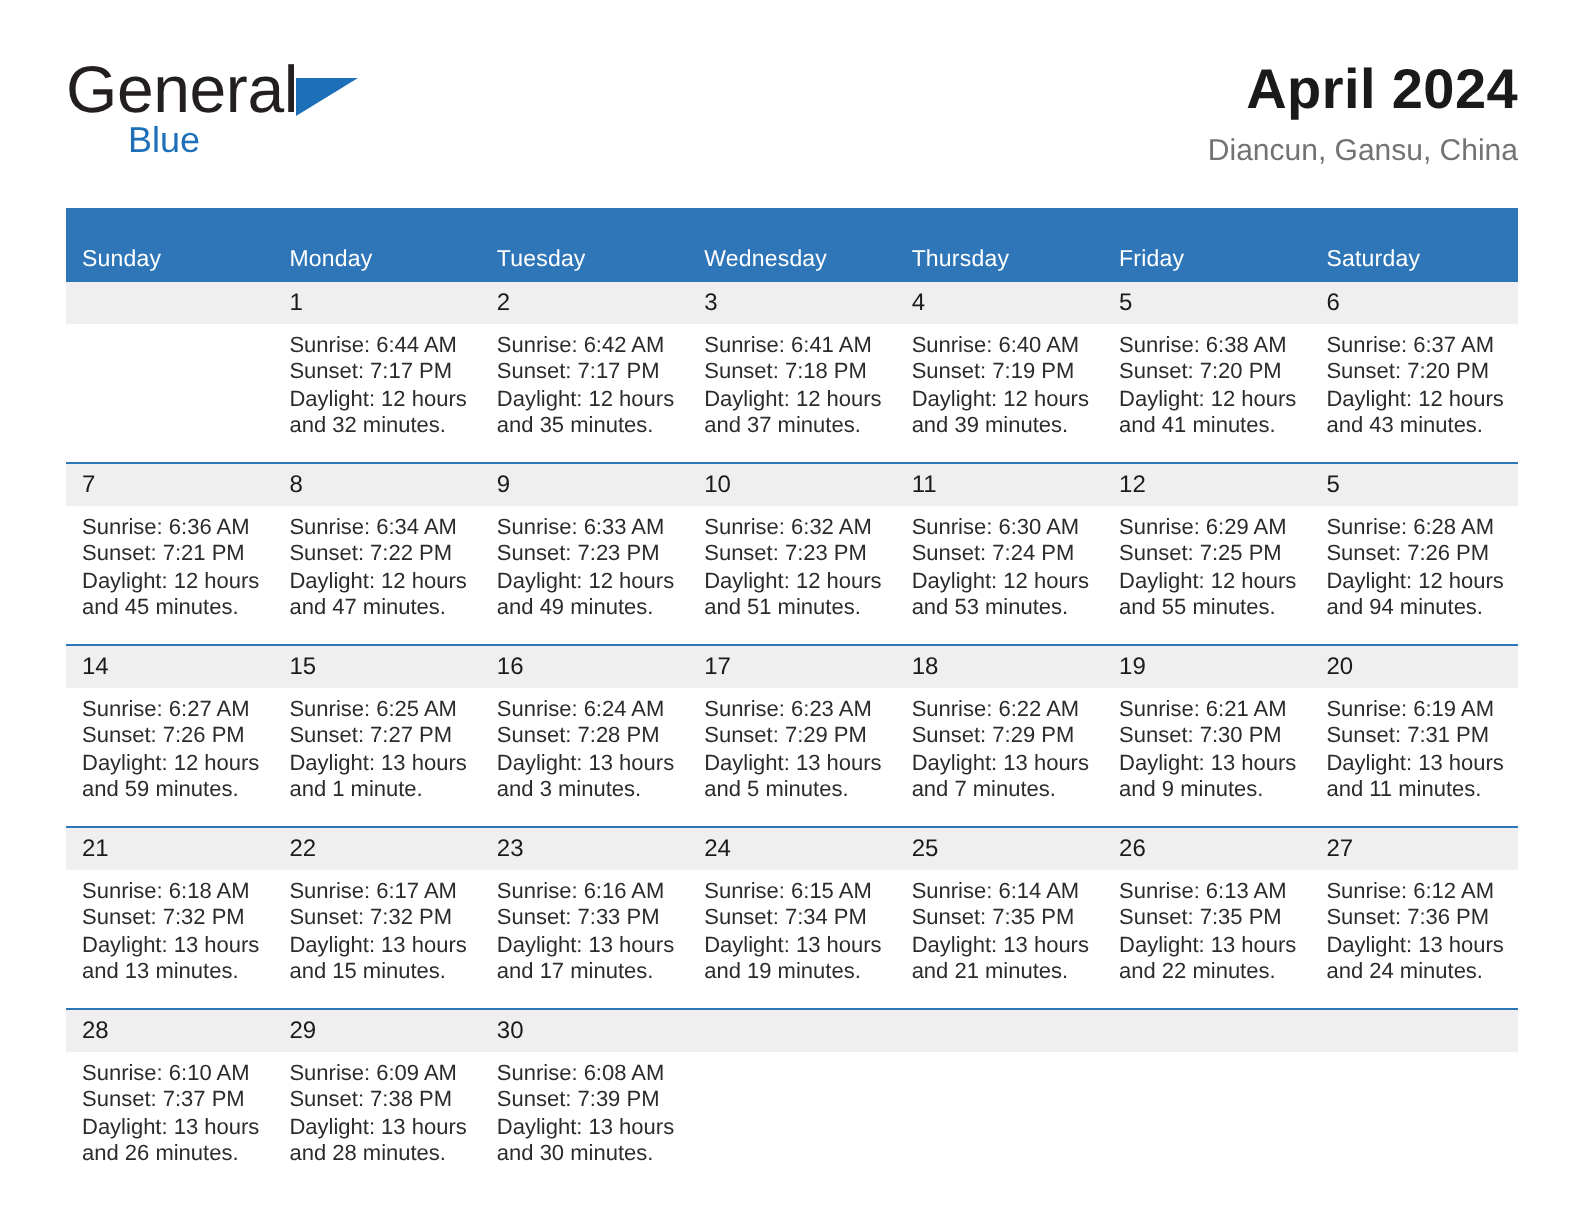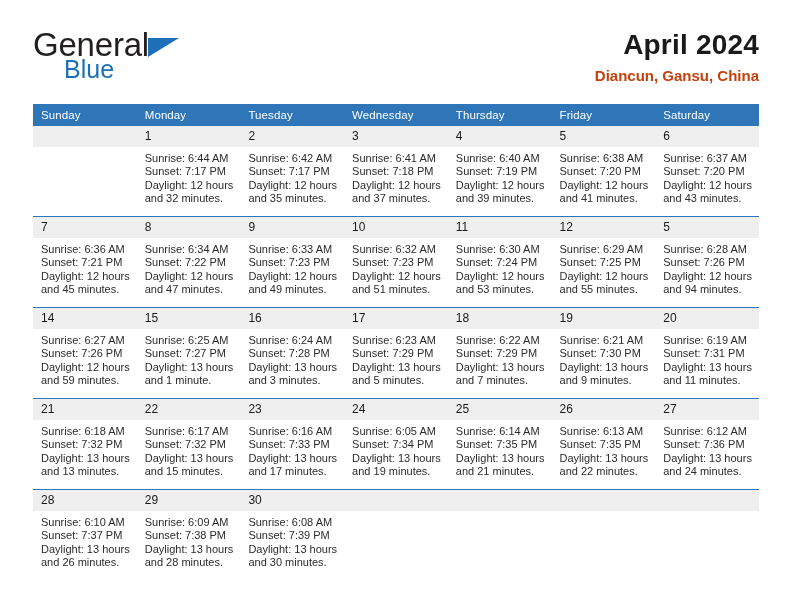--- a/index.html
+++ b/index.html
@@ -49,21 +49,21 @@
     display: inline-block;
     width: 0;
     height: 0;
     border-left: 31px solid #1d70b7;
     border-bottom: 19px solid transparent;
     vertical-align: bottom;
     margin-left: -1px;
     margin-bottom: 3px;
   }
   .logo-blue {
-    font-size: 25px;
+    font-size: 18px;
     color: #1d70b7;
     line-height: 25px;
     margin-left: 31px;
     display: block;
     margin-top: -3px;
   }
   .title-block {
     position: absolute;
     right: 0;
     top: 0;
@@ -72,42 +72,42 @@
   .cal-title {
     font-size: 28px;
     color: #1a1a1a;
     line-height: 34px;
     font-weight: bold;
     margin: 0;
     letter-spacing: 0.2px;
   }
   .cal-subtitle {
     font-size: 15px;
-    color: #c2410c;
+    color: #737373;
     line-height: 20px;
     margin: 4px 0 0 0;
-    font-weight: bold;
+    font-weight: normal;
   }
 
   
   .calendar {
     position: absolute;
     left: 33px;
     top: 104px;
     width: 726px;
     border-collapse: collapse;
     table-layout: fixed;
   }
   .calendar th {
     background: #2e76b8;
     color: #ffffff;
     font-size: 11.5px;
     font-weight: normal;
     text-align: left;
-    padding: 5px 0 5px 8px;
+    padding: 20px 0 5px 8px;
     height: 19px;
     box-sizing: border-box;
     letter-spacing: 0.1px;
   }
   .calendar td {
     vertical-align: top;
     padding: 0;
     width: 103.7px;
     height: 90px;
     box-sizing: border-box;
@@ -439,21 +439,21 @@
                 <div>Sunset: 7:33 PM</div>
                 <div>Daylight: 13 hours</div>
                 <div>and 17 minutes.</div>
               </div>
             </div>
           </td>
           <td>
             <div class="cell-inner">
               <div class="daynum">24</div>
               <div class="info">
-                <div>Sunrise: 6:05 AM</div>
+                <div>Sunrise: 6:15 AM</div>
                 <div>Sunset: 7:34 PM</div>
                 <div>Daylight: 13 hours</div>
                 <div>and 19 minutes.</div>
               </div>
             </div>
           </td>
           <td>
             <div class="cell-inner">
               <div class="daynum">25</div>
               <div class="info">

